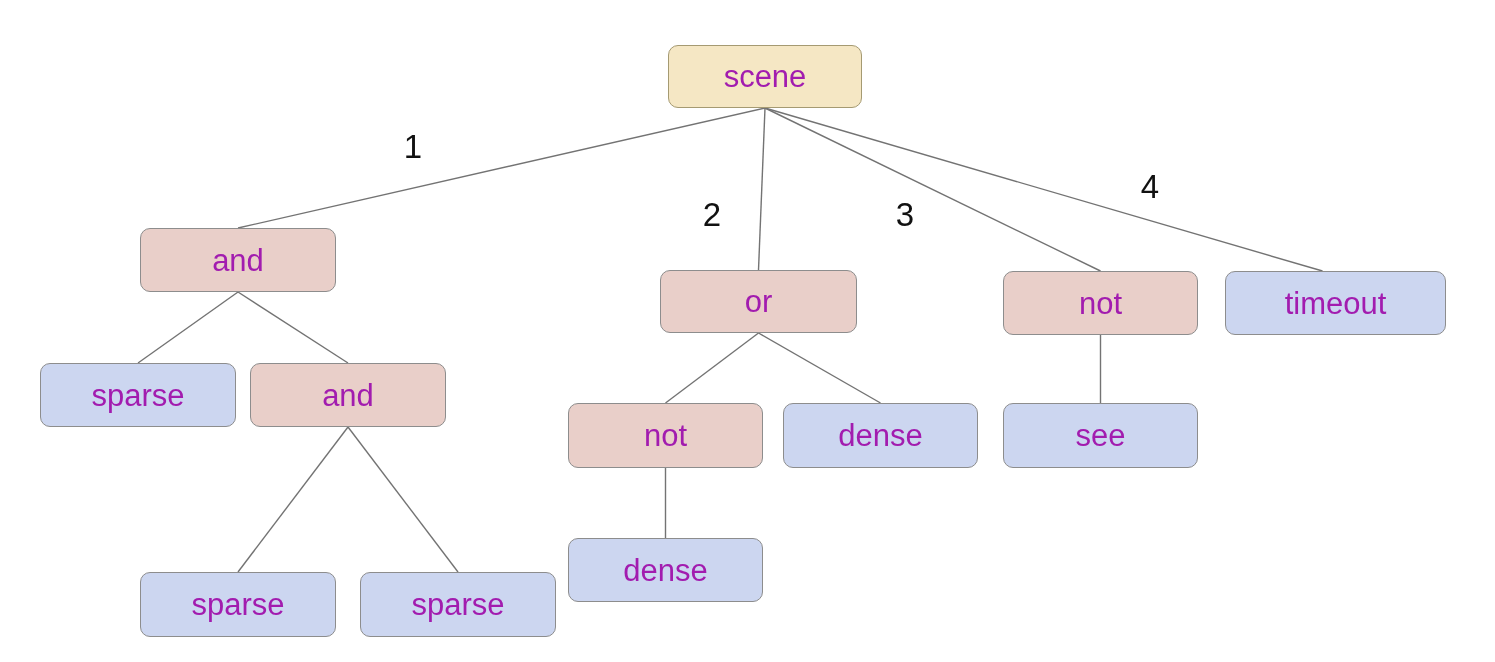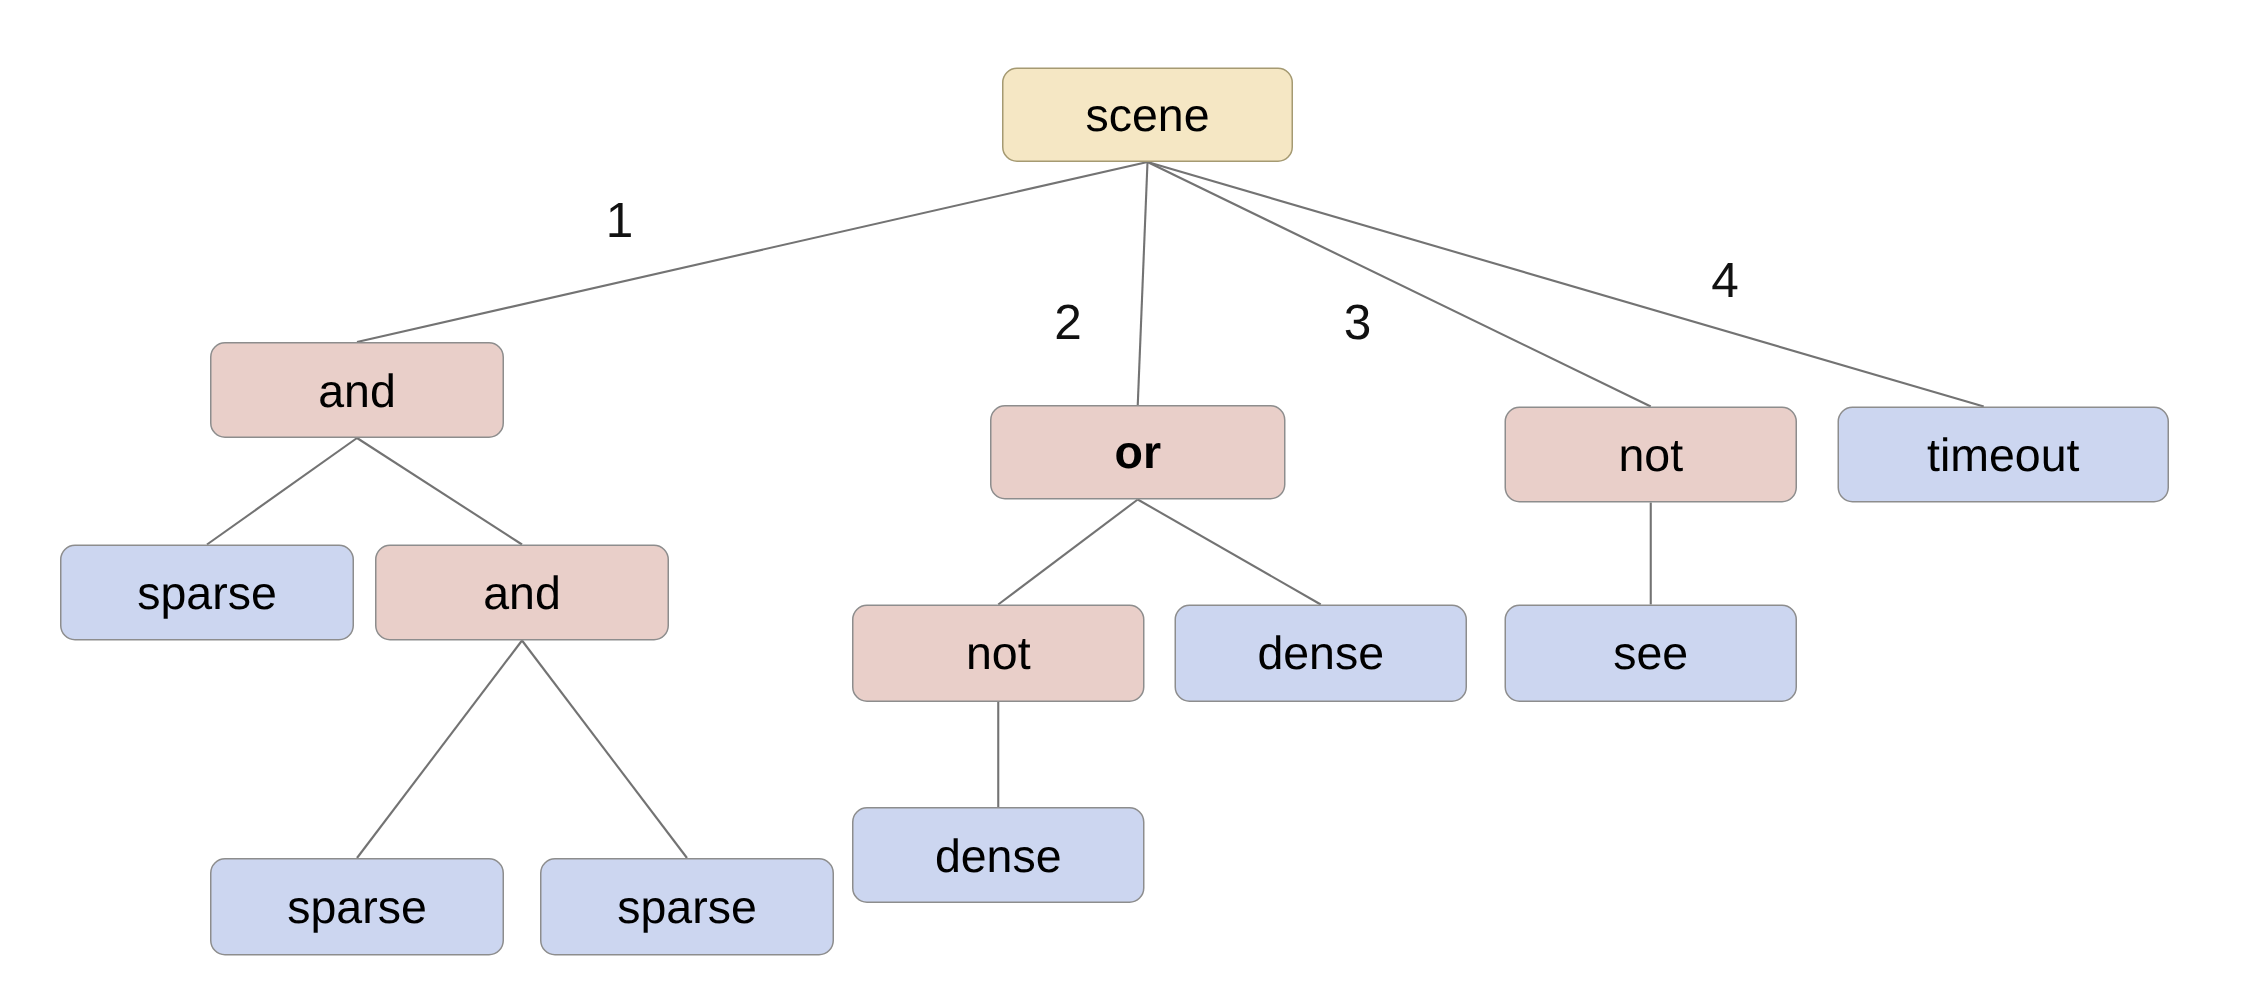--- a/index.html
+++ b/index.html
@@ -26,21 +26,21 @@
   }
   .node {
     position: absolute;
     display: flex;
     align-items: center;
     justify-content: center;
     box-sizing: border-box;
     border: 1.5px solid #8d8d8d;
     border-radius: 10px;
     font-size: 31px;
-    color: #000000;
+    color: #a21caf;
     line-height: 1;
     white-space: nowrap;
   }
   .edge-label {
     font-size: 33px;
     fill: #111111;
     text-anchor: middle;
     font-family: "Liberation Sans", sans-serif;
   }
 </style>
@@ -61,21 +61,21 @@
       <line x1="238" y1="292" x2="348" y2="363" stroke="#737373" stroke-width="1.4"></line>
       <line x1="348" y1="427" x2="238" y2="572" stroke="#737373" stroke-width="1.4"></line>
       <line x1="348" y1="427" x2="458" y2="572" stroke="#737373" stroke-width="1.4"></line>
       <line x1="758.5" y1="333" x2="665.5" y2="403" stroke="#737373" stroke-width="1.4"></line>
       <line x1="758.5" y1="333" x2="880.5" y2="403" stroke="#737373" stroke-width="1.4"></line>
       <line x1="665.5" y1="468" x2="665.5" y2="538" stroke="#737373" stroke-width="1.4"></line>
       <line x1="1100.5" y1="335" x2="1100.5" y2="403" stroke="#737373" stroke-width="1.4"></line>
     </svg>
 <div class="node" style="left: 668px; top: 45px; width: 194px; height: 63px; background: rgb(245, 231, 196); border-color: rgb(165, 154, 114);">scene</div>
     <div class="node" style="left: 140px; top: 228px; width: 196px; height: 64px; background: rgb(233, 207, 201); border-color: rgb(141, 141, 141);">and</div>
-    <div class="node" style="left: 660px; top: 270px; width: 197px; height: 63px; background: rgb(233, 207, 201); border-color: rgb(141, 141, 141); font-weight: bold;">or</div>
+    <div class="node" style="left: 660px; top: 270px; width: 197px; height: 63px; background: rgb(233, 207, 201); border-color: rgb(141, 141, 141);">or</div>
     <div class="node" style="left: 1003px; top: 271px; width: 195px; height: 64px; background: rgb(233, 207, 201); border-color: rgb(141, 141, 141);">not</div>
     <div class="node" style="left: 1225px; top: 271px; width: 221px; height: 64px; background: rgb(204, 214, 240); border-color: rgb(141, 141, 141);">timeout</div>
     <div class="node" style="left: 40px; top: 363px; width: 196px; height: 64px; background: rgb(204, 214, 240); border-color: rgb(141, 141, 141);">sparse</div>
     <div class="node" style="left: 250px; top: 363px; width: 196px; height: 64px; background: rgb(233, 207, 201); border-color: rgb(141, 141, 141);">and</div>
     <div class="node" style="left: 568px; top: 403px; width: 195px; height: 65px; background: rgb(233, 207, 201); border-color: rgb(141, 141, 141);">not</div>
     <div class="node" style="left: 783px; top: 403px; width: 195px; height: 65px; background: rgb(204, 214, 240); border-color: rgb(141, 141, 141);">dense</div>
     <div class="node" style="left: 1003px; top: 403px; width: 195px; height: 65px; background: rgb(204, 214, 240); border-color: rgb(141, 141, 141);">see</div>
     <div class="node" style="left: 568px; top: 538px; width: 195px; height: 64px; background: rgb(204, 214, 240); border-color: rgb(141, 141, 141);">dense</div>
     <div class="node" style="left: 140px; top: 572px; width: 196px; height: 65px; background: rgb(204, 214, 240); border-color: rgb(141, 141, 141);">sparse</div>
     <div class="node" style="left: 360px; top: 572px; width: 196px; height: 65px; background: rgb(204, 214, 240); border-color: rgb(141, 141, 141);">sparse</div>

